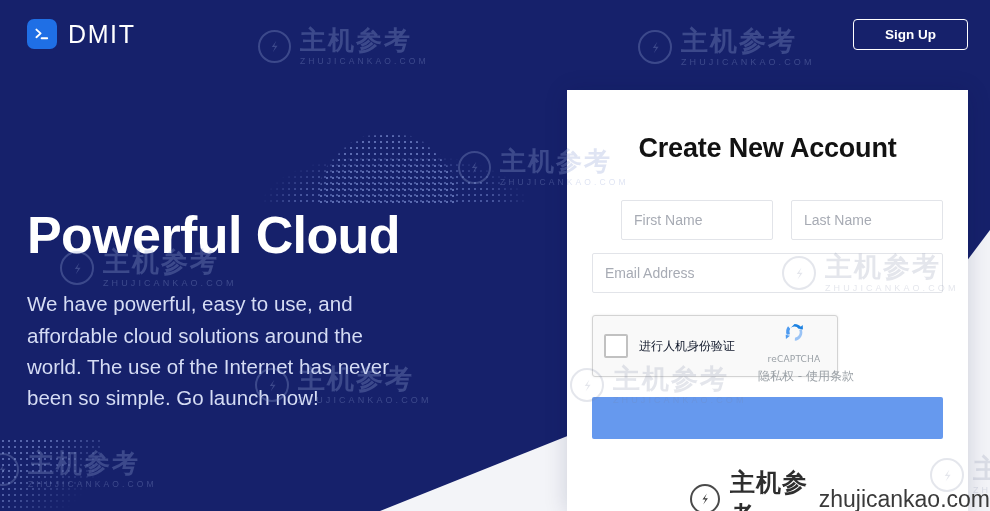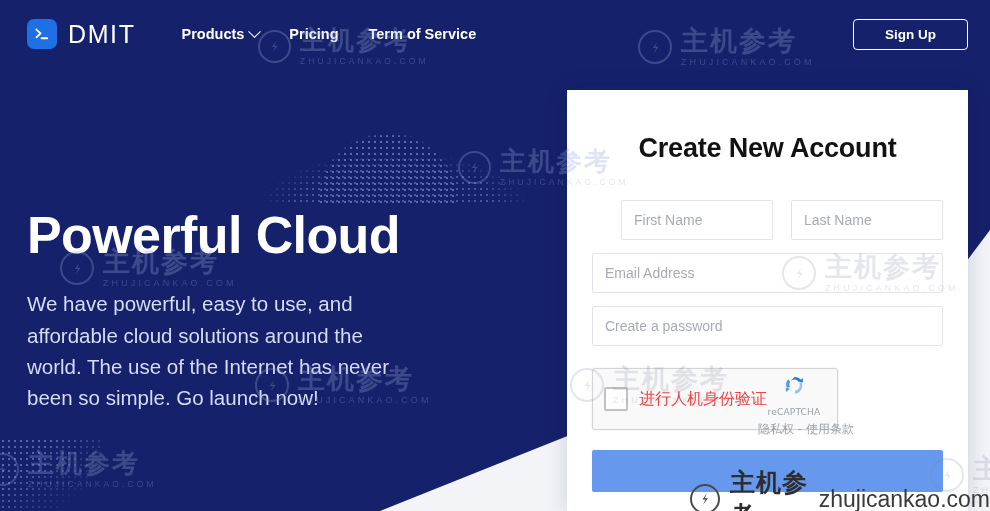--- a/index.html
+++ b/index.html
@@ -242,22 +242,22 @@
   }
   .rc-box {
     width: 24px; height: 24px;
     border: 2px solid #c1c1c1;
     border-radius: 2px;
     background: #fff;
     flex: 0 0 auto;
   }
   .rc-label {
     margin-left: 11px;
-    font-size: 16px;
-    color: #ef4444;
+    font-size: 12px;
+    color: #0f172a;
     font-family: Liberation Sans, sans-serif;
     white-space: nowrap;
   }
   .rc-brand {
     position: absolute;
     right: 7px;
     top: 5px;
     width: 72px;
     text-align: center;
   }
@@ -402,28 +402,20 @@
     <a class="brand" href="#">
       <span class="brand-mark">
         <svg width="18" height="18" viewBox="0 0 18 18" aria-hidden="true">
           <path d="M3.4 4.6 L7.6 8.4 L3.4 12.2" fill="none" stroke="#ffffff" stroke-width="1.9" stroke-linecap="round" stroke-linejoin="round"></path>
           <path d="M8.6 13.2 H14.2" fill="none" stroke="#ffffff" stroke-width="1.9" stroke-linecap="round"></path>
         </svg>
       </span>
       <span class="brand-name">DMIT</span>
     </a>
 
-    <nav class="nav">
-      <a class="nav-item" href="#">
-        <span>Products</span>
-        <i class="caret"></i>
-      </a>
-      <a class="nav-item" href="#">Pricing</a>
-      <a class="nav-item" href="#">Term of Service</a>
-    </nav>
 
     <button class="signup-btn">Sign Up</button>
   </div>
 
   <div class="hero">
     <h1 class="hero-title">
       <span>Powerful Cloud</span><br>
     </h1>
     <p class="hero-sub">We have powerful, easy to use, and affordable cloud solutions around the world. The use of the Internet has never been so simple. Go launch now!</p>
   </div>
@@ -505,23 +497,20 @@
 
     <div class="field-row">
       <input class="inp" type="text" placeholder="First Name" style="">
       <input class="inp" type="text" placeholder="Last Name" style="">
     </div>
 
     <div class="field-single">
       <input class="inp" type="email" placeholder="Email Address" style="">
     </div>
 
-    <div class="field-single">
-      <input class="inp" type="password" placeholder="Create a password" style="">
-    </div>
 
     <div class="recaptcha">
       <span class="rc-box"></span>
       <span class="rc-label">进行人机身份验证</span>
       <span class="rc-brand">
         <span class="rc-logo">
           <svg width="23" height="23" viewBox="0 0 24 24" aria-hidden="true">
             <path d="M12 3.2 a8.8 8.8 0 0 1 7.3 3.9 l-3.1 1.0 a5.6 5.6 0 0 0 -8.6 -0.5 Z" fill="#1c82e2"></path>
             <path d="M4.0 14.4 a8.8 8.8 0 0 1 1.3 -9.0 l2.2 2.6 a5.6 5.6 0 0 0 -0.3 5.7 Z" fill="#4e9bf0"></path>
             <path d="M19.3 8.1 a8.8 8.8 0 0 1 -7.0 12.6 l0.2 -3.3 a5.6 5.6 0 0 0 4.4 -7.9 Z" fill="#9ac3f5"></path>

